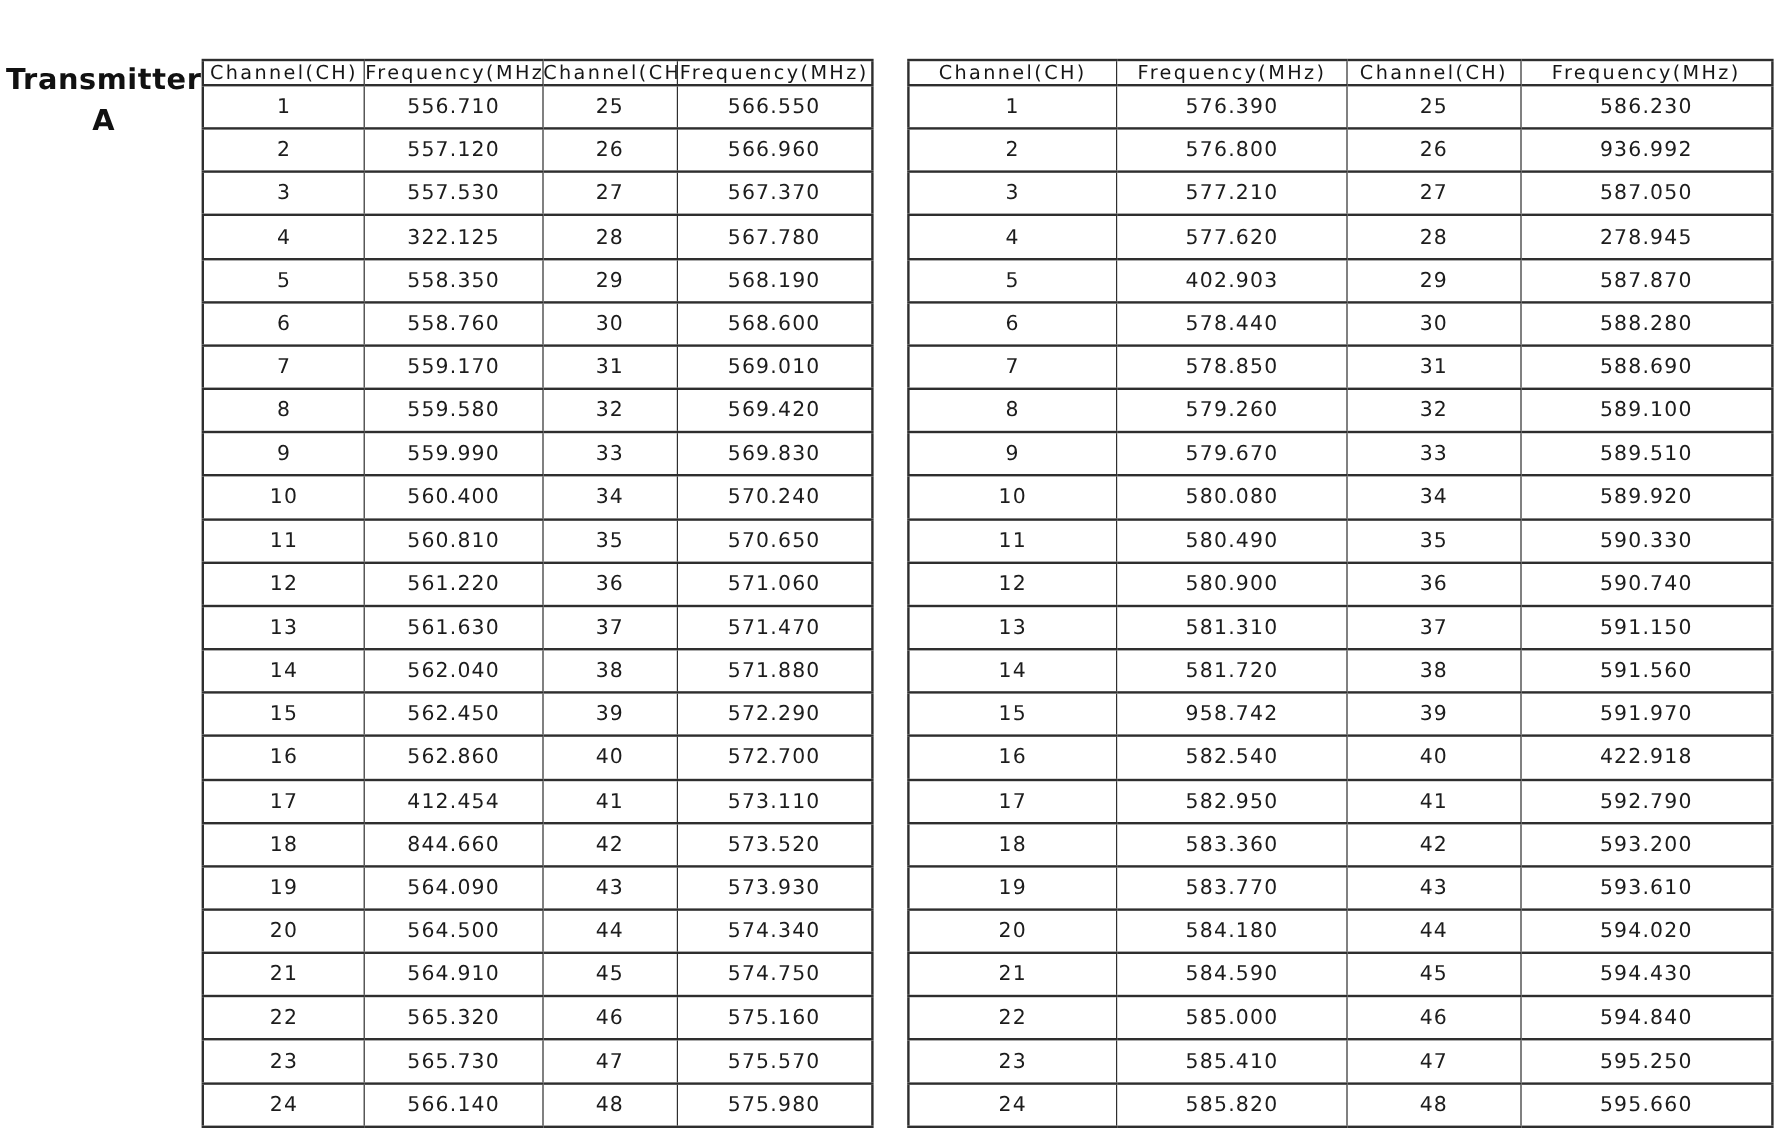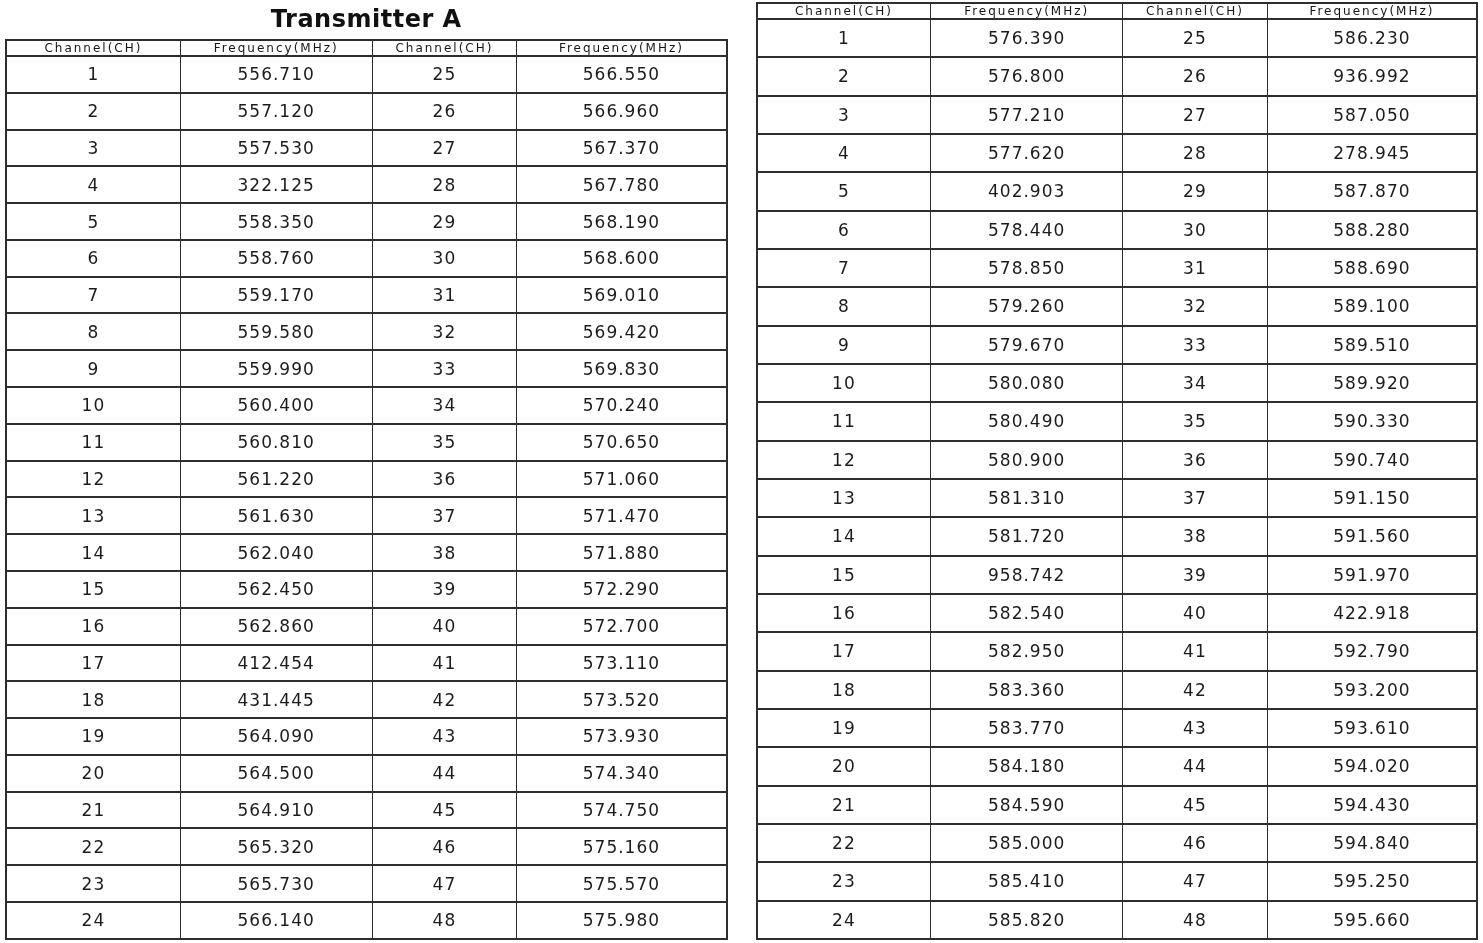--- a/index.html
+++ b/index.html
@@ -12,22 +12,22 @@
   }
   .page {
     width: 1483px; height: 943px;
     display: flex;
     padding: 2px 5px 3px 5px;
     gap: 28px;
   }
   .panel {
     flex: 1 1 0;
     display: flex;
-    flex-direction: column;
     min-width: 0;
+    margin-top: 47px;
   }
   .panel-title {
     height: 37px;
     line-height: 34px;
     text-align: center;
     font-size: 24px;
     font-weight: 700;
     color: #111111;
     letter-spacing: 0.5px;
   }
@@ -43,21 +43,21 @@
     border: 1.5px solid #2e2e2e;
     border-top-width: 2px;
     border-bottom-width: 2px;
     text-align: center;
     vertical-align: middle;
     white-space: nowrap;
     overflow: hidden;
   }
   table.freq-table { border: 2px solid #2e2e2e; }
   table.freq-table th {
-    font-size: 12px;
+    font-size: 16px;
     font-weight: 400;
     letter-spacing: 2px;
     color: #161616;
   }
   table.freq-table td {
     font-size: 17px;
     letter-spacing: 1px;
     color: #1c1c1c;
   }
   
@@ -186,21 +186,21 @@
             <td>572.700</td>
           </tr>
           <tr>
             <td>17</td>
             <td>412.454</td>
             <td>41</td>
             <td>573.110</td>
           </tr>
           <tr>
             <td>18</td>
-            <td>431.445</td>
+            <td>844.660</td>
             <td>42</td>
             <td>573.520</td>
           </tr>
           <tr>
             <td>19</td>
             <td>564.090</td>
             <td>43</td>
             <td>573.930</td>
           </tr>
           <tr>

